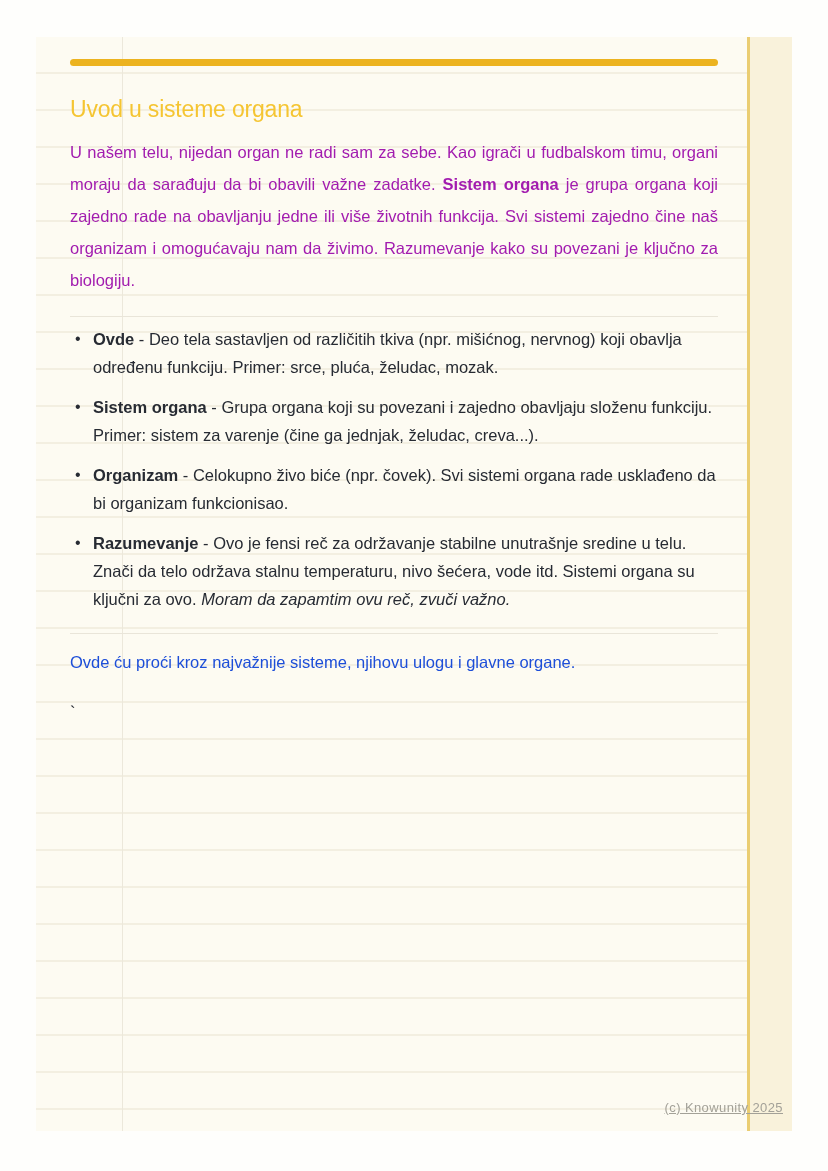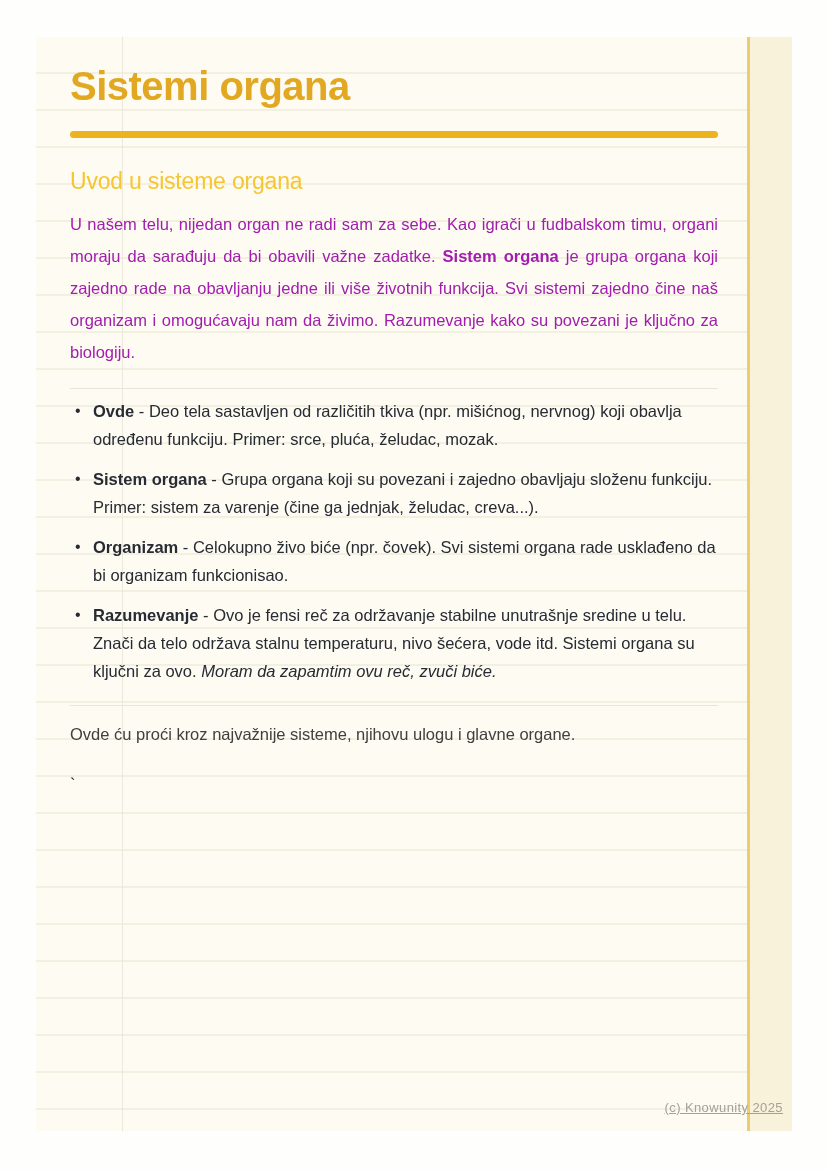--- a/index.html
+++ b/index.html
@@ -87,21 +87,21 @@
     color: #272B33;
   }
   ul.definitions-list li:first-child { margin-top: 8px; }
   ul.definitions-list li .bullet-dot {
     position: absolute; left: 5px; top: 0;
     font-size: 16px; color: #272B33;
   }
   p.detail-paragraph {
     margin: 14px 0 0;
     font-size: 16.5px; line-height: 28px;
-    color: #404040;
+    color: #1d4ed8;
   }
   p.stray-char {
     margin: 26px 0 0;
     font-size: 16.5px; line-height: 20px;
     color: #272B33;
   }
   .copyright-footer {
     position: absolute;
     right: 9px; bottom: 16px;
     font-size: 13px;
@@ -117,33 +117,32 @@
 
 <div class="canvas">
   <div class="paper">
     <div class="ruled-lines"></div>
     <div class="left-margin-line"></div>
     <div class="right-margin-band"></div>
     <div class="right-margin-line"></div>
 
     <div class="content">
 
-      <h1 class="page-title">Sistemi organa</h1>
       <div class="title-rule"></div>
 
       <h2 class="section-heading">Uvod u sisteme organa</h2>
       <p class="intro-paragraph"><span>U našem telu, nijedan organ ne radi sam za sebe. Kao igrači u fudbalskom timu, organi moraju da sarađuju da bi obavili važne zadatke. </span><strong>Sistem organa</strong><span> je grupa organa koji zajedno rade na obavljanju jedne ili više životnih funkcija. Svi sistemi zajedno čine naš organizam i omogućavaju nam da živimo. Razumevanje kako su povezani je ključno za biologiju.</span></p>
 
       <hr class="divider">
 
       <ul class="definitions-list">
         <li><span class="bullet-dot">•</span><strong>Ovde</strong><span> - Deo tela sastavljen od različitih tkiva (npr. mišićnog, nervnog) koji obavlja određenu funkciju. Primer: srce, pluća, želudac, mozak.</span></li>
         <li><span class="bullet-dot">•</span><strong>Sistem organa</strong><span> - Grupa organa koji su povezani i zajedno obavljaju složenu funkciju. Primer: sistem za varenje (čine ga jednjak, želudac, creva...).</span></li>
         <li><span class="bullet-dot">•</span><strong>Organizam</strong><span> - Celokupno živo biće (npr. čovek). Svi sistemi organa rade usklađeno da bi organizam funkcionisao.</span></li>
-        <li><span class="bullet-dot">•</span><strong>Razumevanje</strong><span> - Ovo je fensi reč za održavanje stabilne unutrašnje sredine u telu. Znači da telo održava stalnu temperaturu, nivo šećera, vode itd. Sistemi organa su ključni za ovo. </span><em>Moram da zapamtim ovu reč, zvuči biće.</em></li>
+        <li><span class="bullet-dot">•</span><strong>Razumevanje</strong><span> - Ovo je fensi reč za održavanje stabilne unutrašnje sredine u telu. Znači da telo održava stalnu temperaturu, nivo šećera, vode itd. Sistemi organa su ključni za ovo. </span><em>Moram da zapamtim ovu reč, zvuči važno.</em></li>
       </ul>
 
       <hr class="divider">
 
       <p class="detail-paragraph">Ovde ću proći kroz najvažnije sisteme, njihovu ulogu i glavne organe.</p>
       <p class="stray-char">`</p>
 
     </div>
 
     <div class="copyright-footer">(c) Knowunity 2025</div>

